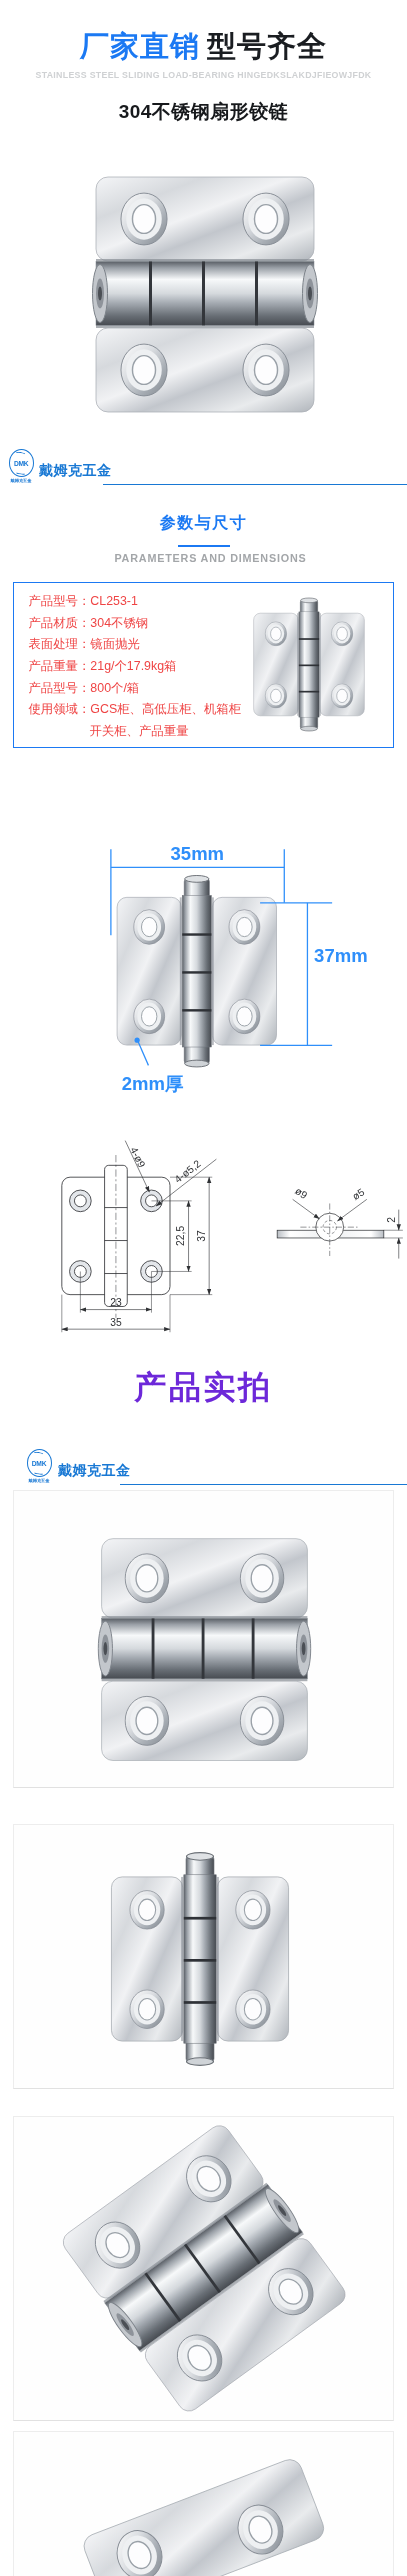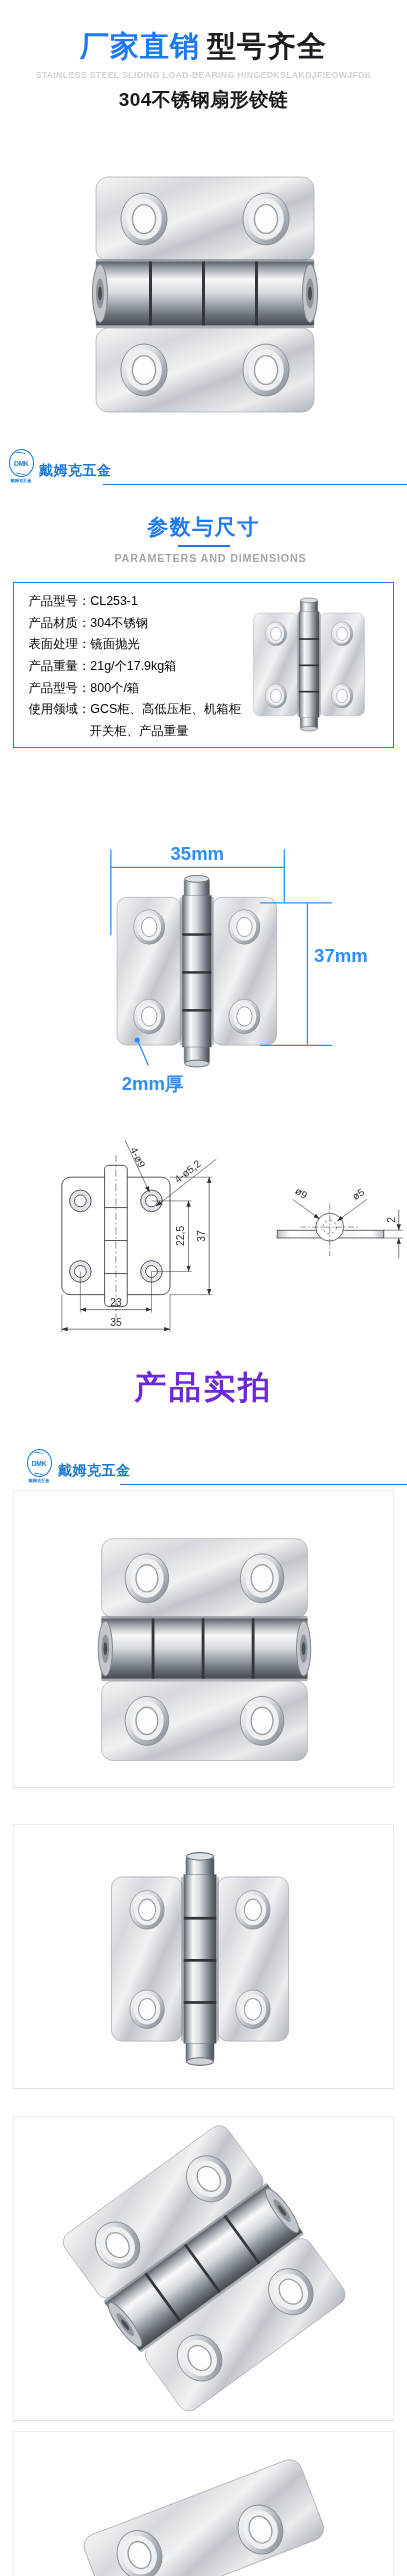--- a/index.html
+++ b/index.html
@@ -6,49 +6,49 @@
   html,body { background:#ffffff; }
   body { font-family:"Liberation Sans","DejaVu Sans",sans-serif; }
   .page { position:relative; width:407px; height:2775px; margin:0 auto; background:#ffffff; overflow:hidden; }
 
   
   .hdr-title { position:absolute; top:27px; left:0; width:100%; text-align:center;
                font-size:29px; font-weight:bold; letter-spacing:1px; color:#1a1d21; white-space:nowrap; }
   .hdr-title .hl { color:#1b79f3; margin-right:7.2px; }
   .hdr-sub { position:absolute; top:70px; left:0; width:100%; text-align:center;
              font-size:8.8px; font-weight:bold; letter-spacing:0.3px; color:#cfd1d3; }
-  .hdr-product { position:absolute; top:87px; left:0; width:100%; text-align:center;
+  .hdr-product { position:absolute; top:99px; left:0; width:100%; text-align:center;
                  font-size:19px; font-weight:600; color:#17191c; letter-spacing:0.5px; }
 
   
   .brand-bar { position:absolute; left:0; width:407px; height:40px; }
   .brand-logo { position:absolute; top:0; width:32px; text-align:center; }
   .logo-oval { position:relative; width:25px; height:28px; margin:0 auto; border:1.5px solid #1878d4;
                border-radius:50%; display:flex; align-items:center; justify-content:center; }
   .logo-oval .dmk { font-size:6.7px; font-weight:bold; color:#1878d4; letter-spacing:-0.3px; }
   .swoosh { position:absolute; left:5.7px; width:11.3px; height:4.6px; border:1.5px solid #1878d4;
             border-color:#1878d4 transparent transparent transparent; border-radius:50%; }
   .swoosh.top { top:2.1px; transform:rotate(8deg); }
   .swoosh.bot { bottom:1px; transform:rotate(188deg); }
   .logo-caption { margin-top:0.5px; font-size:4.6px; font-weight:bold; color:#1878d4; letter-spacing:0; transform:scale(.92); }
   .brand-name { position:absolute; top:13.4px; font-size:14px; font-weight:bold; color:#1878d4; letter-spacing:0.5px; }
   .brand-line { position:absolute; top:35px; right:0; height:1px; background:#1878d4; }
 
   
   .sec-title { position:absolute; left:0; width:100%; text-align:center; font-weight:bold; }
-  .params-title { top:513px; font-size:21px; color:#1b79f3; letter-spacing:1.5px; }
+  .params-title { top:513px; font-size:16px; color:#1b79f3; letter-spacing:1.5px; }
   .params-underline { position:absolute; top:545px; left:178px; width:52px; height:2.1px; background:#1b79f3; }
   .params-sub { top:552px; font-size:10.8px; color:#a3a6a9; letter-spacing:0.8px;padding-left:14px; }
   .photos-title { top:1366px; font-size:32px; color:#6d28d9; letter-spacing:2.6px; }
 
   
   .param-box { position:absolute; top:582px; left:13px; width:381px; height:166px;
                border:1.5px solid #1b79f3; background:#ffffff; }
   .param-rows { position:absolute; top:8.2px; left:14.4px; }
-  .param-row { display:flex; font-size:12.4px; color:#000000; line-height:21.6px; white-space:nowrap; }
+  .param-row { display:flex; font-size:12.4px; color:#ef4444; line-height:21.6px; white-space:nowrap; }
   .param-row .lbl { font-weight:normal; }
   .param-row.cont { padding-left:61px; }
   .param-photo { position:absolute; top:14.4px; left:223px; }
 
   
   .photo-card { position:absolute; left:13px; width:381px; background:#fefefe;
                 border:0.5px solid #ededed; border-bottom:1.5px solid #e1e1e1; }
 
   .abs { position:absolute; }
   svg text { font-family:"Liberation Sans","DejaVu Sans",sans-serif; }

